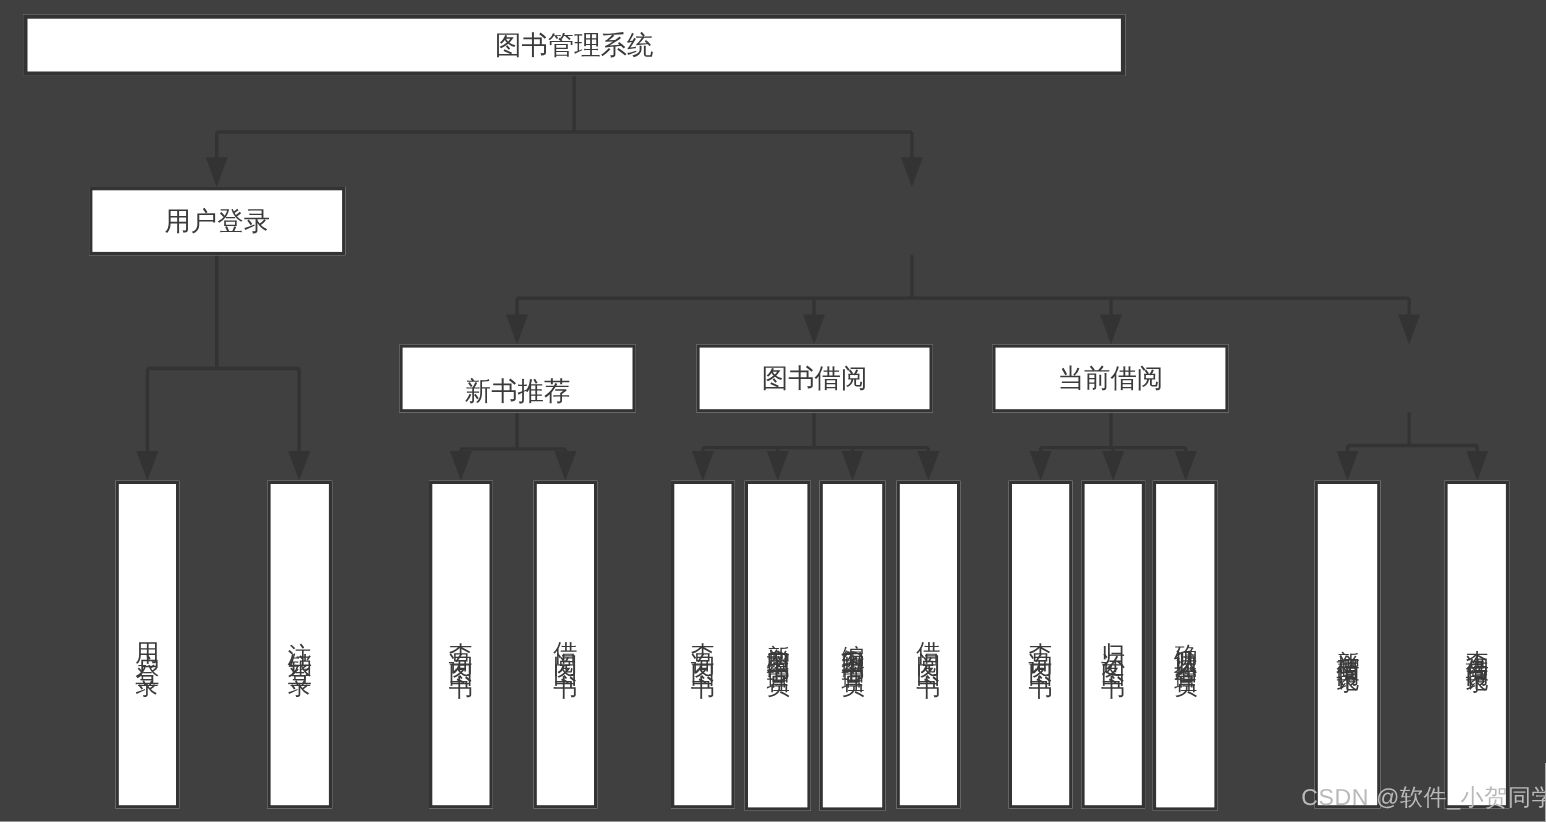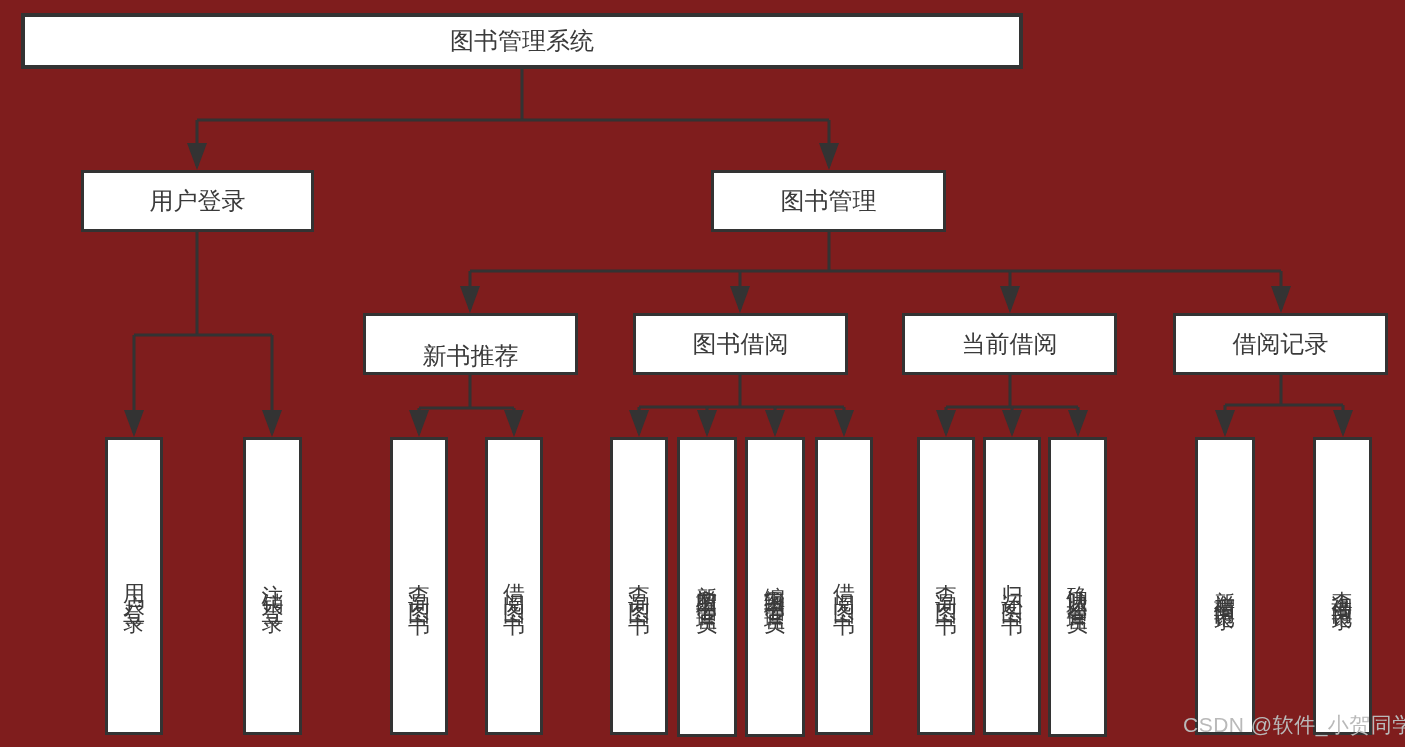--- a/index.html
+++ b/index.html
@@ -1,20 +1,20 @@
 <!DOCTYPE html>
 <html><head>
 <meta charset="utf-8">
 <style>
   html, body { margin: 0; padding: 0; background: #ffffff; }
   .canvas {
     position: relative;
     width: 1405px;
     height: 747px;
-    background: #7f1d1d;
+    background: #404040;
     font-family: "Liberation Sans", sans-serif;
     color: #3a3a3a;
     overflow: hidden;
   }
   .connectors {
     position: absolute;
     left: 0; top: 0;
     width: 1405px; height: 747px;
     pointer-events: none;
   }
@@ -128,35 +128,29 @@
     </g>
   </svg>
 
   <div class="node root-box" style="left:21px; top:13px; width:1002px; height:56px;">
     <span>图书管理系统</span>
   </div>
 
   <div class="node hbox" style="left:81px; top:170px; width:233px; height:62px;">
     <span>用户登录</span>
   </div>
-  <div class="node hbox" style="left:711px; top:170px; width:235px; height:62px;">
-    <span>图书管理</span>
-  </div>
 
   <div class="node hbox" style="left:363px; top:313px; width:215px; height:62px;align-items:flex-end;">
     <span>新书推荐</span>
   </div>
   <div class="node hbox" style="left:902px; top:313px; width:215px; height:62px;">
     <span>当前借阅</span>
   </div>
   <div class="node hbox" style="left:633px; top:313px; width:215px; height:62px;">
     <span>图书借阅</span>
-  </div>
-  <div class="node hbox" style="left:1173px; top:313px; width:215px; height:62px;">
-    <span>借阅记录</span>
   </div>
 
   <div class="node vbox" style="left:105px; top:437px; width:58px; height:298px;">
     <span class="vtext">用户登录</span>
   </div>
   <div class="node vbox" style="left:243px; top:437px; width:59px; height:298px;">
     <span class="vtext">注销登录</span>
   </div>
 
   <div class="node vbox" style="left:390px; top:437px; width:58px; height:298px;">

